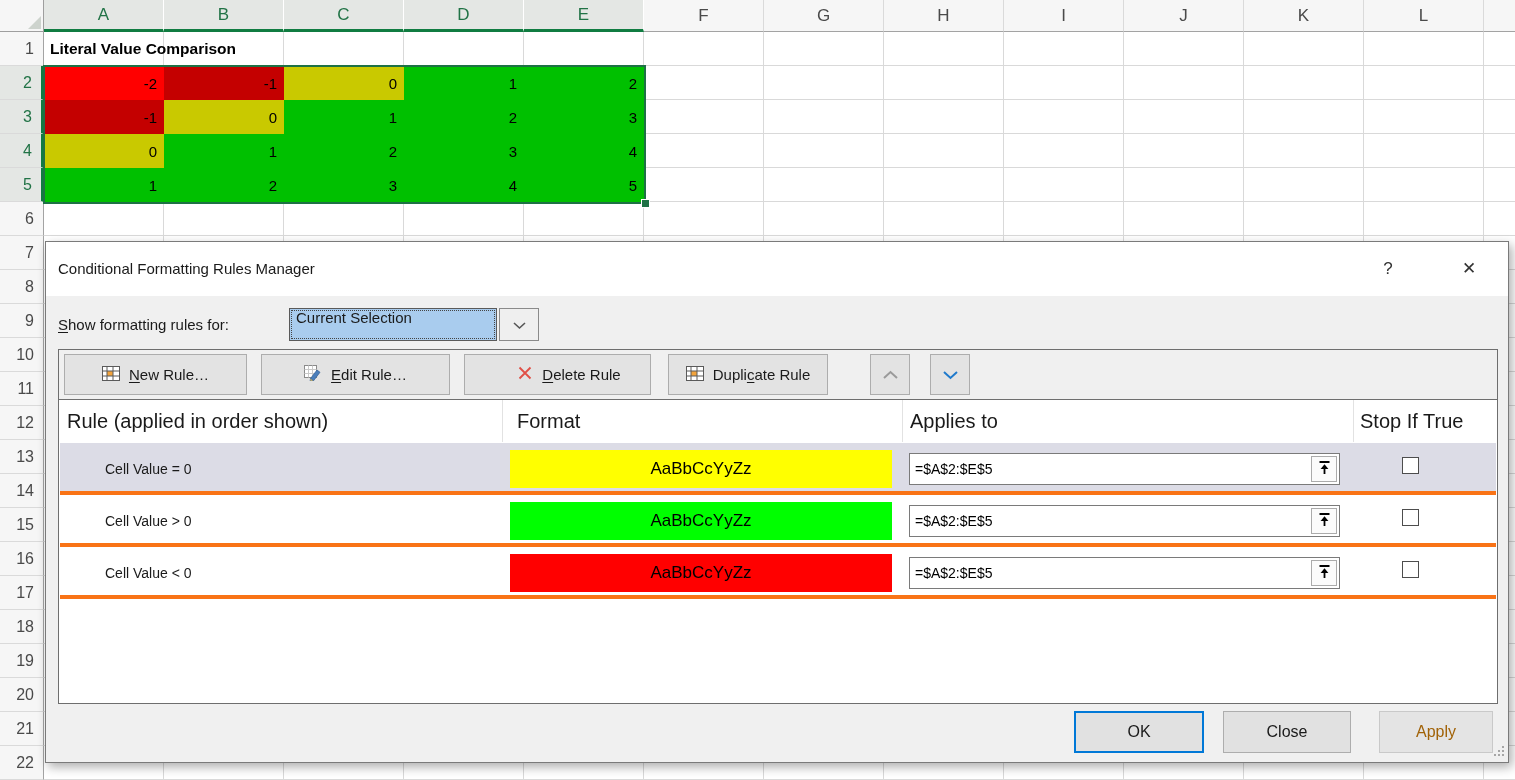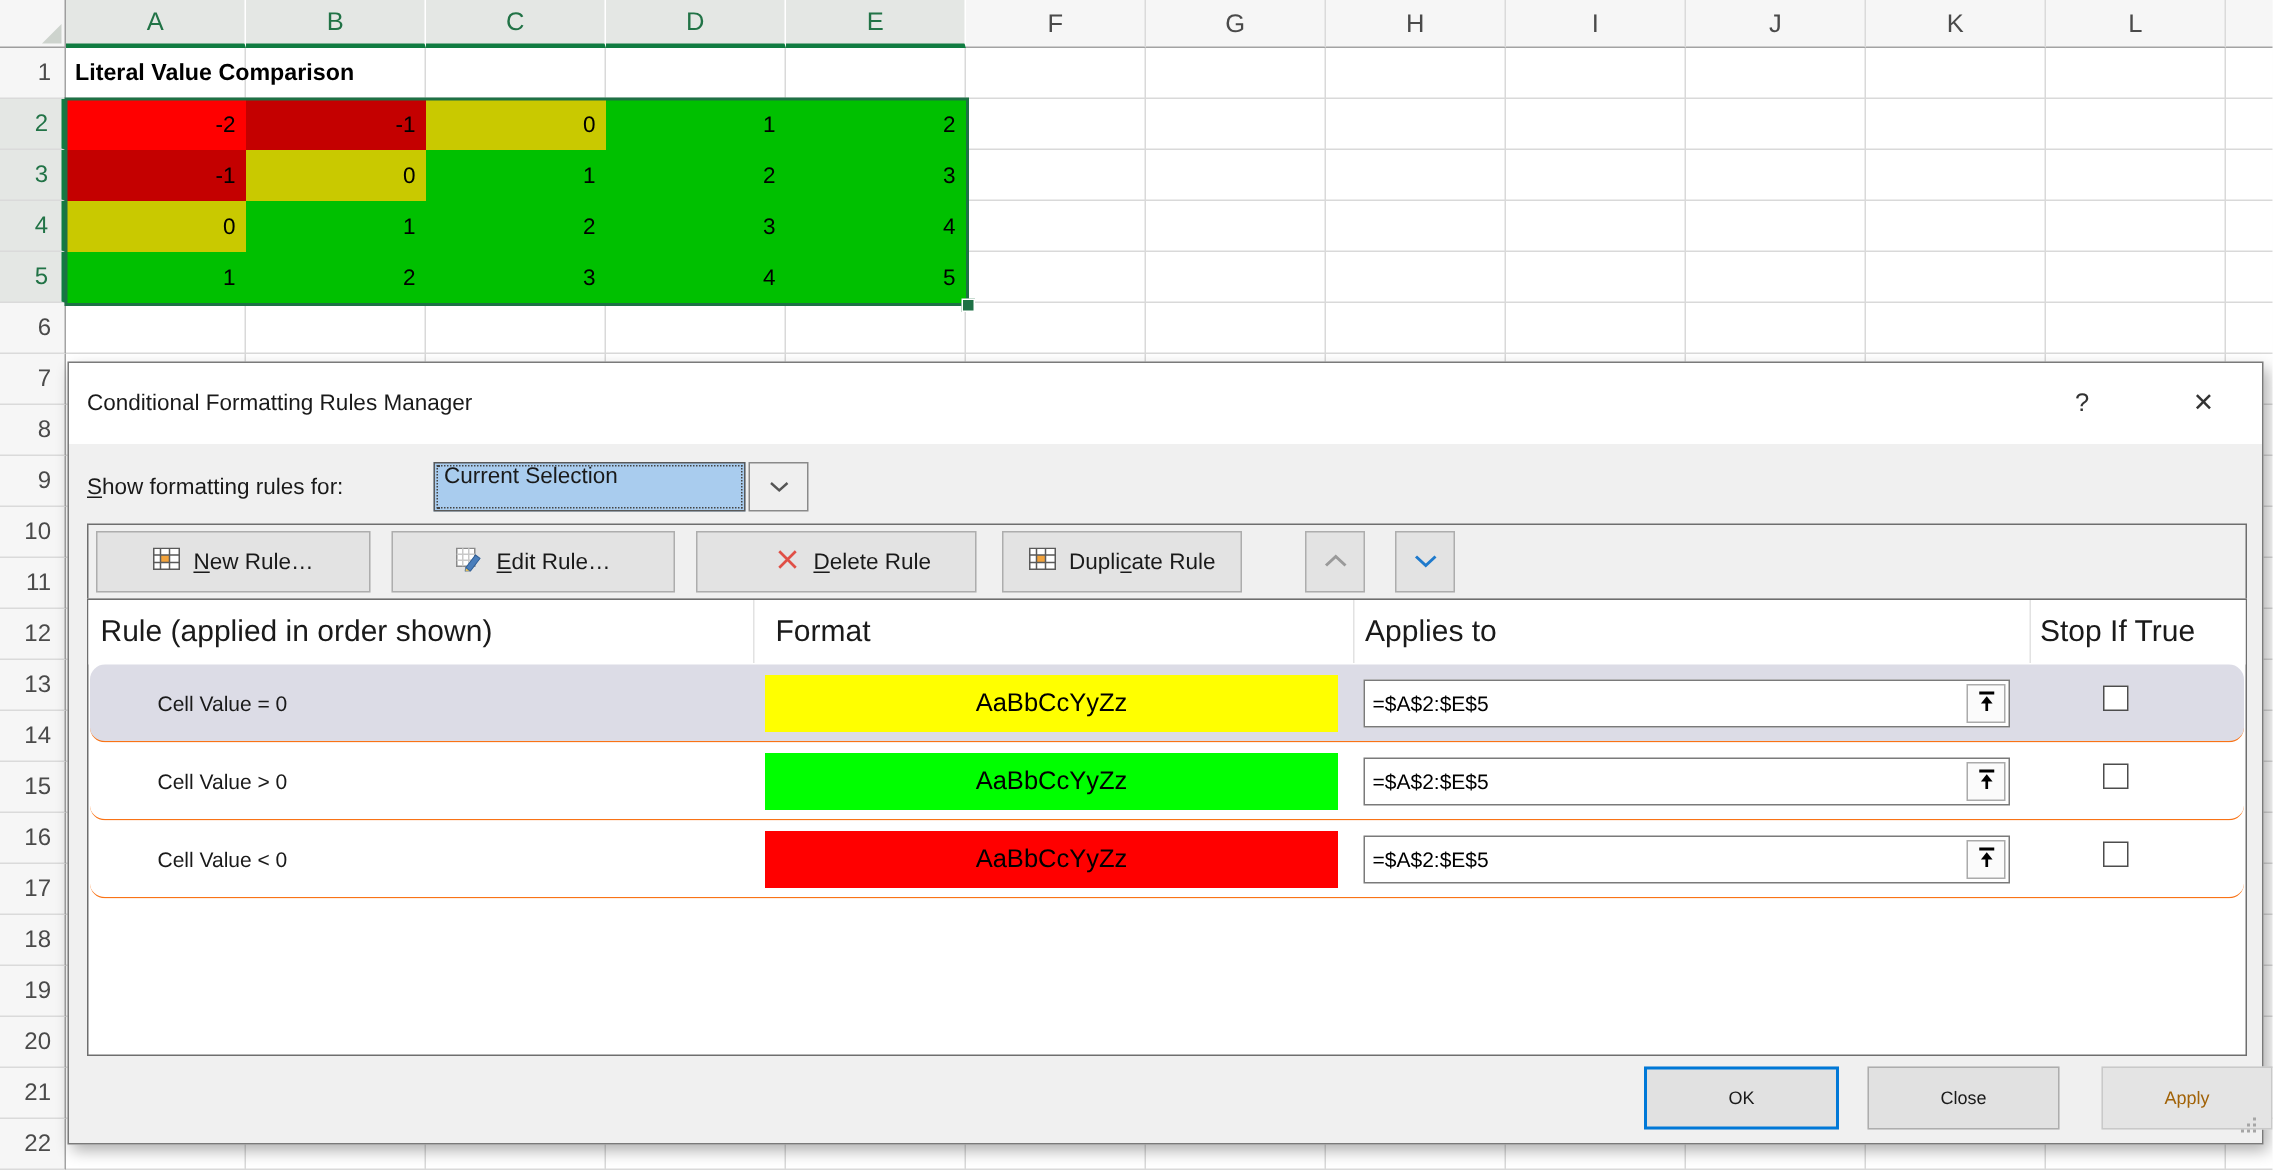--- a/index.html
+++ b/index.html
@@ -55,37 +55,37 @@
   .tb-btn .lbl{white-space:pre;}
   #btn-new{left:5px;width:183px;}   #btn-edit{left:202px;width:189px;}
   #btn-del{left:405px;width:187px;padding-left:23px;} #btn-dup{left:609px;width:160px;}
   #btn-up{left:811px;width:40px;}   #btn-down{left:871px;width:40px;}
 
   .rules-list{position:absolute;left:12px;top:157px;width:1440px;height:305px;background:#fff;
     border:1px solid #6E6E6E;box-sizing:border-box;}
   .list-hdr{position:absolute;left:0;top:0;width:100%;height:43px;background:#fff;}
   .list-hdr span{position:absolute;line-height:43px;font-size:20px;color:#1A1A1A;}
   .hsep{position:absolute;top:0;width:1px;height:42px;background:#E2E2E2;}
-  .rule-row{position:absolute;left:1px;width:1436px;height:52px;border-bottom:1px solid #f97316;box-sizing:border-box;cursor:default;border-radius:10px;}
+  .rule-row{position:absolute;left:1px;width:1436px;height:52px;border-bottom:4px solid #f97316;box-sizing:border-box;cursor:default;}
   .rule-row.selected{background:#DCDCE6;}
   .rule-label{position:absolute;left:45px;top:0;line-height:52px;font-size:14px;color:#1A1A1A;}
   .swatch{position:absolute;left:450px;top:7px;width:382px;height:38px;display:flex;
     align-items:center;justify-content:center;font-size:17px;color:#000;}
   .applies{position:absolute;left:849px;top:10px;width:431px;height:32px;background:#fff;
     border:1px solid #7A7A7A;box-sizing:border-box;}
   .applies input{position:absolute;left:0;top:0;width:100%;height:100%;border:none;outline:none;
     background:transparent;font-family:"Liberation Sans",sans-serif;font-size:14px;color:#000;
     padding:0 32px 0 5px;box-sizing:border-box;}
   .collapse-btn{position:absolute;right:2px;top:2px;width:26px;height:26px;background:#FBFBFB;
     border:1px solid #ABABAB;box-sizing:border-box;display:flex;align-items:center;justify-content:center;cursor:pointer;}
   .stop-chk{position:absolute;left:1342px;top:14px;width:17px;height:17px;background:#fff;
     border:1px solid #4D4D4D;box-sizing:border-box;cursor:pointer;}
 
   .dlg-btn{position:absolute;top:469px;height:42px;background:#E1E1E1;border:1px solid #ADADAD;
-    box-sizing:border-box;display:flex;align-items:center;justify-content:center;font-size:12px;color:#1A1A1A;cursor:pointer;margin-left:22px;}
+    box-sizing:border-box;display:flex;align-items:center;justify-content:center;font-size:16px;color:#1A1A1A;cursor:pointer;}
   #ok-btn{left:1028px;width:130px;border:2px solid #0078D7;}
   #close-btn{left:1177px;width:128px;}
   #apply-btn{left:1333px;width:114px;color:#a16207;border-color:#C9C9C9;background:#E4E4E4;cursor:default;}
   .grip{position:absolute;right:3px;bottom:2px;}
 </style>
 </head>
 <body>
 
 <div id="stage">
   <div id="sheet">

